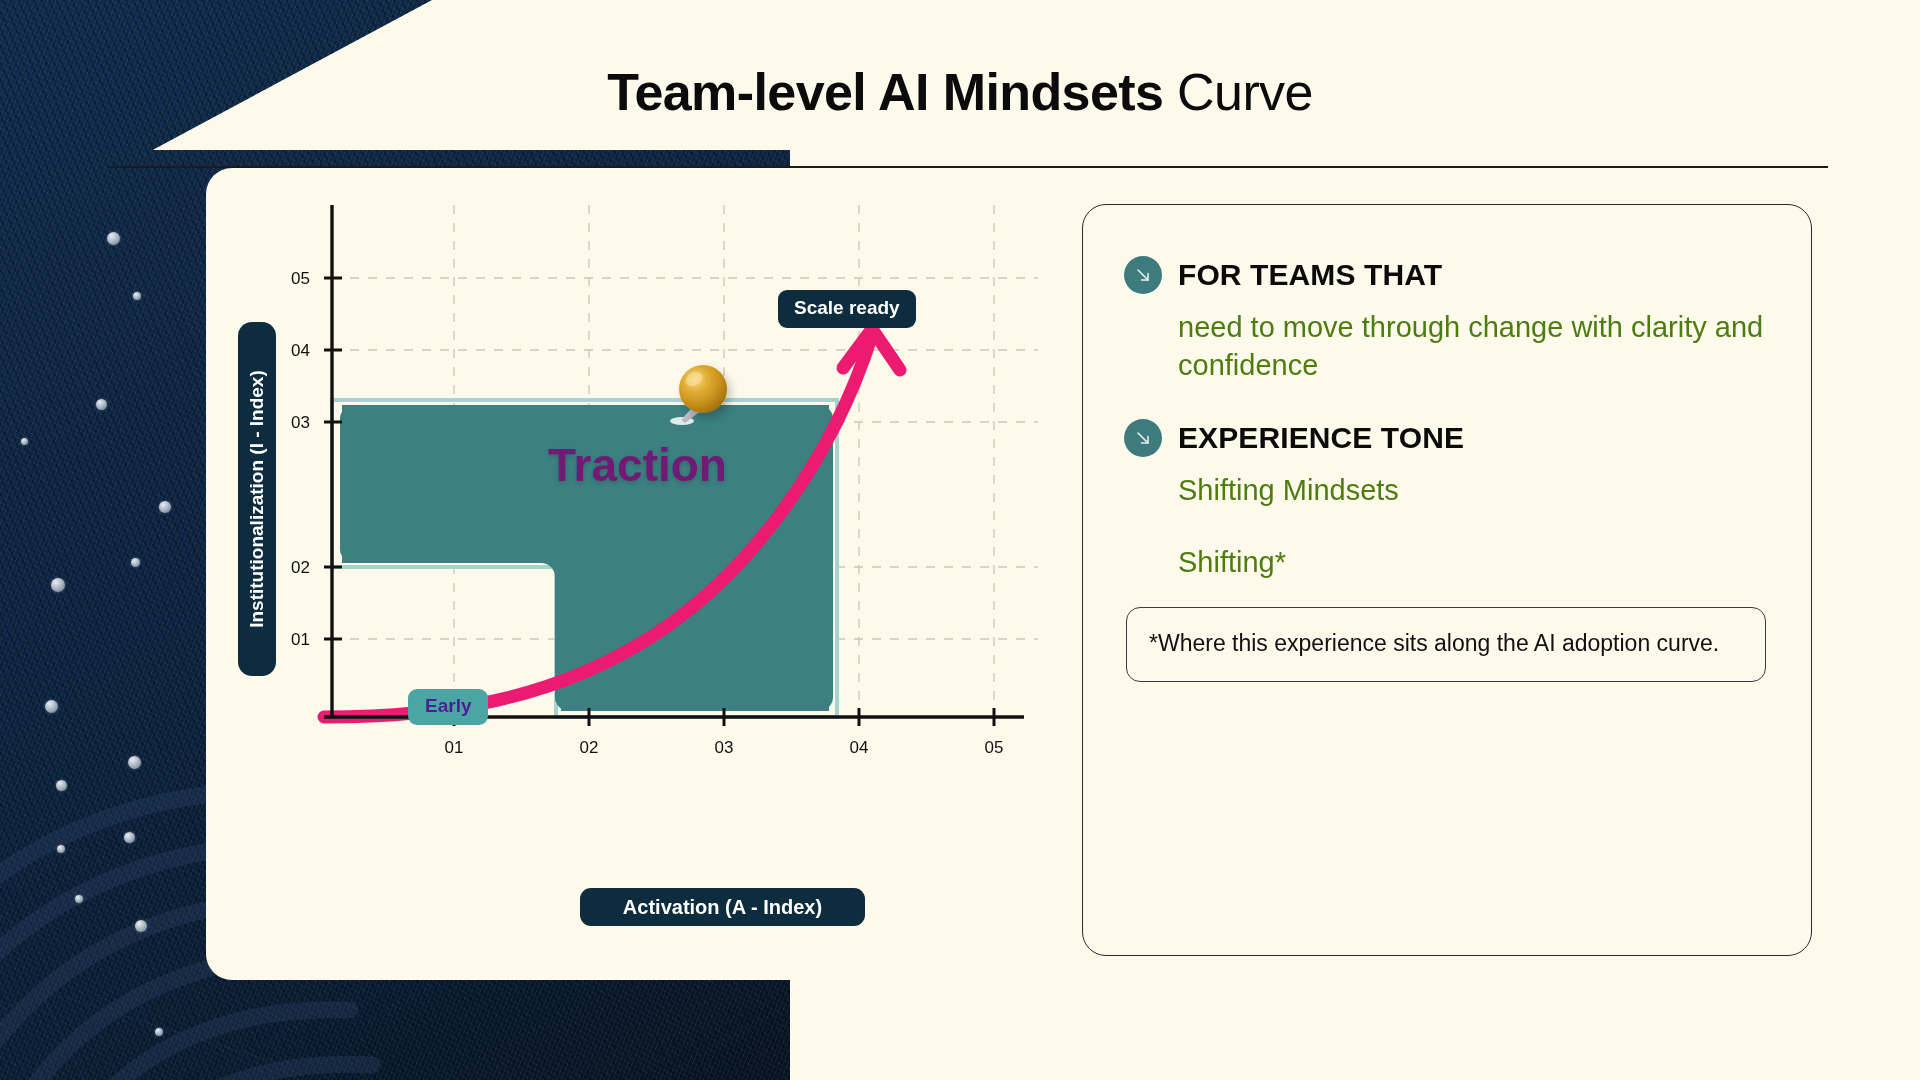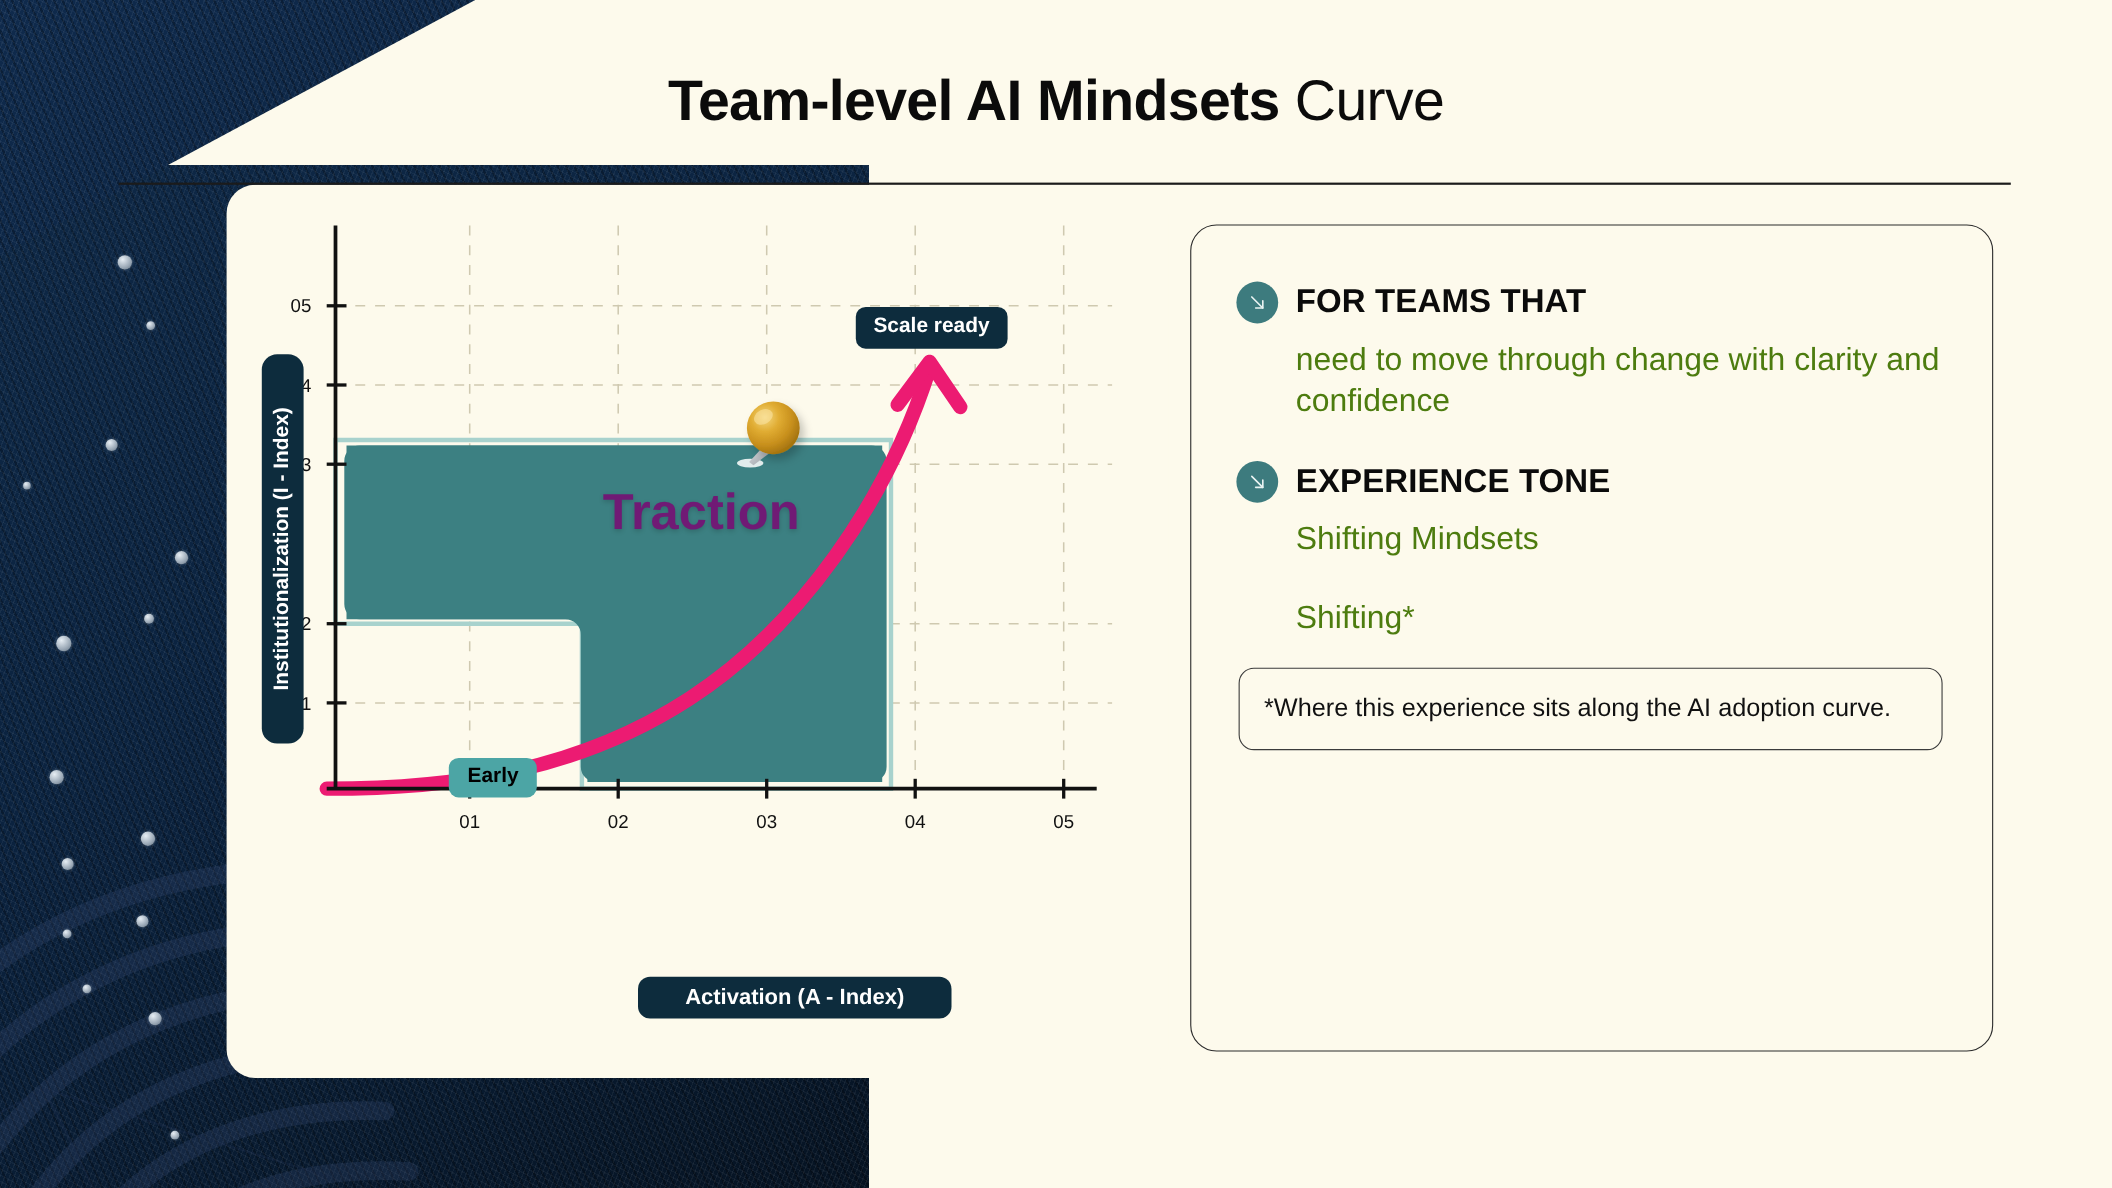--- a/index.html
+++ b/index.html
@@ -89,21 +89,21 @@
     left: 206px; top: 168px;
     width: 856px;
     height: 812px;
     background: #fdfaec;
     border-radius: 26px;
     z-index: 4;
   }
 
   .plot {
     position: absolute;
-    left: 297px; top: 205px;
+    left: 324px; top: 205px;
     width: 720px;
     height: 620px;
     z-index: 5;
   }
   .plot svg { display: block; width: 100%; height: 100%; overflow: visible; }
 
   
   .axis-badge {
     position: absolute;
     background: #0d2c3d;
@@ -141,29 +141,29 @@
     font-weight: 700;
     font-size: 19px;
     border-radius: 9px;
     padding: 7px 16px 9px;
     z-index: 9;
     white-space: nowrap;
   }
   .pill-teal {
     position: absolute;
     background: #4ca5a5;
-    color: #000000;
+    color: #4c1d95;
     font-weight: 700;
     font-size: 19px;
     border-radius: 9px;
     padding: 6px 17px 8px;
     z-index: 9;
     white-space: nowrap;
   }
-  #scale-ready-pill { left: 778px; top: 279px; }
+  #scale-ready-pill { left: 778px; top: 290px; }
   #early-pill { left: 408px; top: 689px; }
 
   .traction-label {
     position: absolute;
     left: 548px; top: 438px;
     font-size: 46px;
     font-weight: 700;
     color: #701a75;
     z-index: 9;
     white-space: nowrap;

